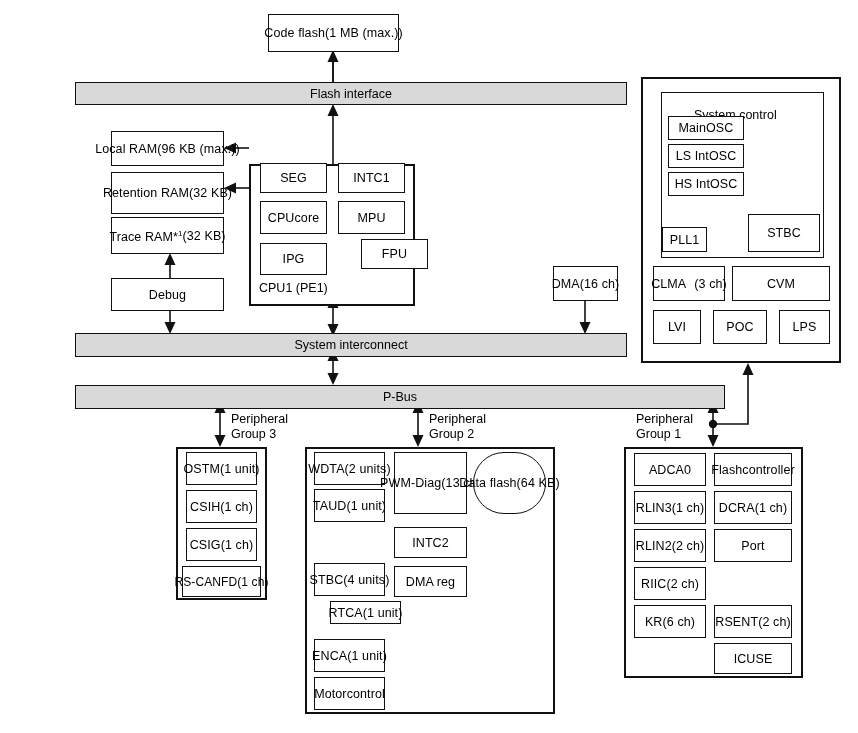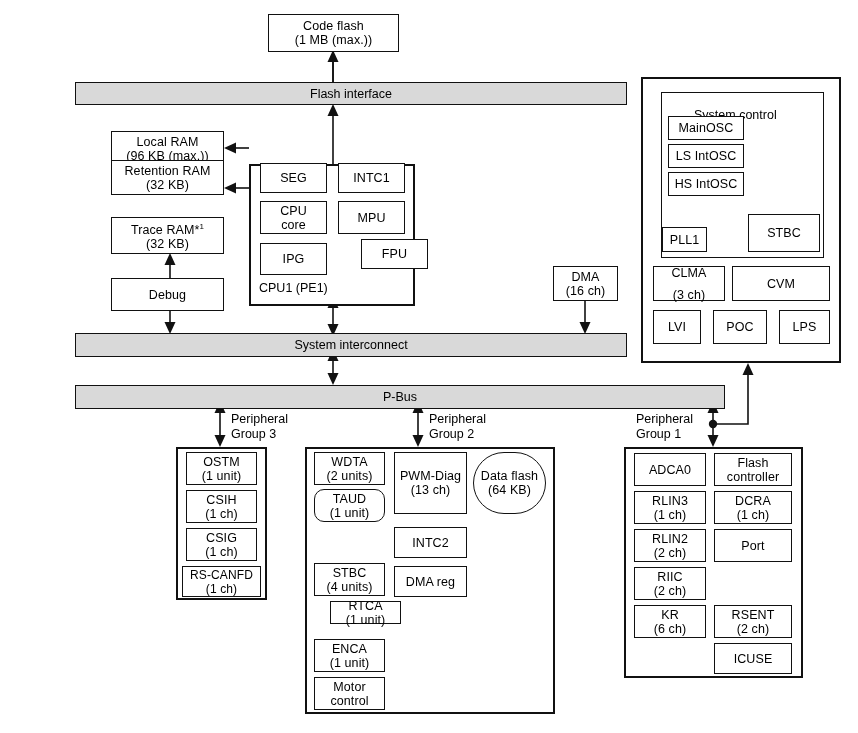--- a/index.html
+++ b/index.html
@@ -15,21 +15,20 @@
     height:733px;
     background:#ffffff;
     overflow:hidden;
   }
   .box{
     position:absolute;
     box-sizing:border-box;
     border:1.4px solid #111;
     background:#ffffff;
     display:flex;
-    flex-direction:column;
     align-items:center;
     justify-content:center;
     text-align:center;
     font-size:12.5px;
     line-height:14px;
     letter-spacing:0.1px;
   }
   .box .l1,.box .l2{display:block;white-space:nowrap;}
   .bar{
     position:absolute;
@@ -150,21 +149,21 @@
 
   <div class="bar" style="left:75px;top:82px;width:552px;height:23px;">
     <span>Flash interface</span>
   </div>
 
   <div class="box" style="left:111px;top:131px;width:113px;height:35px;">
     <span class="l1">Local RAM</span>
     <span class="l2">(96 KB (max.))</span>
   </div>
 
-  <div class="box" style="left:111px;top:160px;width:113px;height:35px;">
+  <div class="box" style="left:111px;top:172px;width:113px;height:42px;">
     <span class="l1">Retention RAM</span>
     <span class="l2">(32 KB)</span>
   </div>
 
   <div class="box" style="left:111px;top:217px;width:113px;height:37px;">
     <span class="l1"><span>Trace RAM*</span><span class="sup">1</span></span>
     <span class="l2">(32 KB)</span>
   </div>
 
   <div class="box" style="left:111px;top:278px;width:113px;height:33px;">
@@ -269,21 +268,21 @@
   <div class="caption" style="left:429px;top:412px;">
     <div>Peripheral</div>
     <div>Group 2</div>
   </div>
   <div class="group" style="left:305px;top:447px;width:250px;height:267px;"></div>
 
   <div class="box" style="left:314px;top:452px;width:71px;height:33px;">
     <span class="l1">WDTA</span>
     <span class="l2">(2 units)</span>
   </div>
-  <div class="box" style="left:314px;top:489px;width:71px;height:33px;border-radius:10px;">
+  <div class="box" style="left:314px;top:489px;width:71px;height:33px;">
     <span class="l1">TAUD</span>
     <span class="l2">(1 unit)</span>
   </div>
   <div class="box" style="left:314px;top:563px;width:71px;height:33px;">
     <span class="l1">STBC</span>
     <span class="l2">(4 units)</span>
   </div>
   <div class="box" style="left:314px;top:601px;width:71px;height:23px;margin-left:16px;">
     <span class="l1">RTCA</span>
     <span class="l2">(1 unit)</span>

